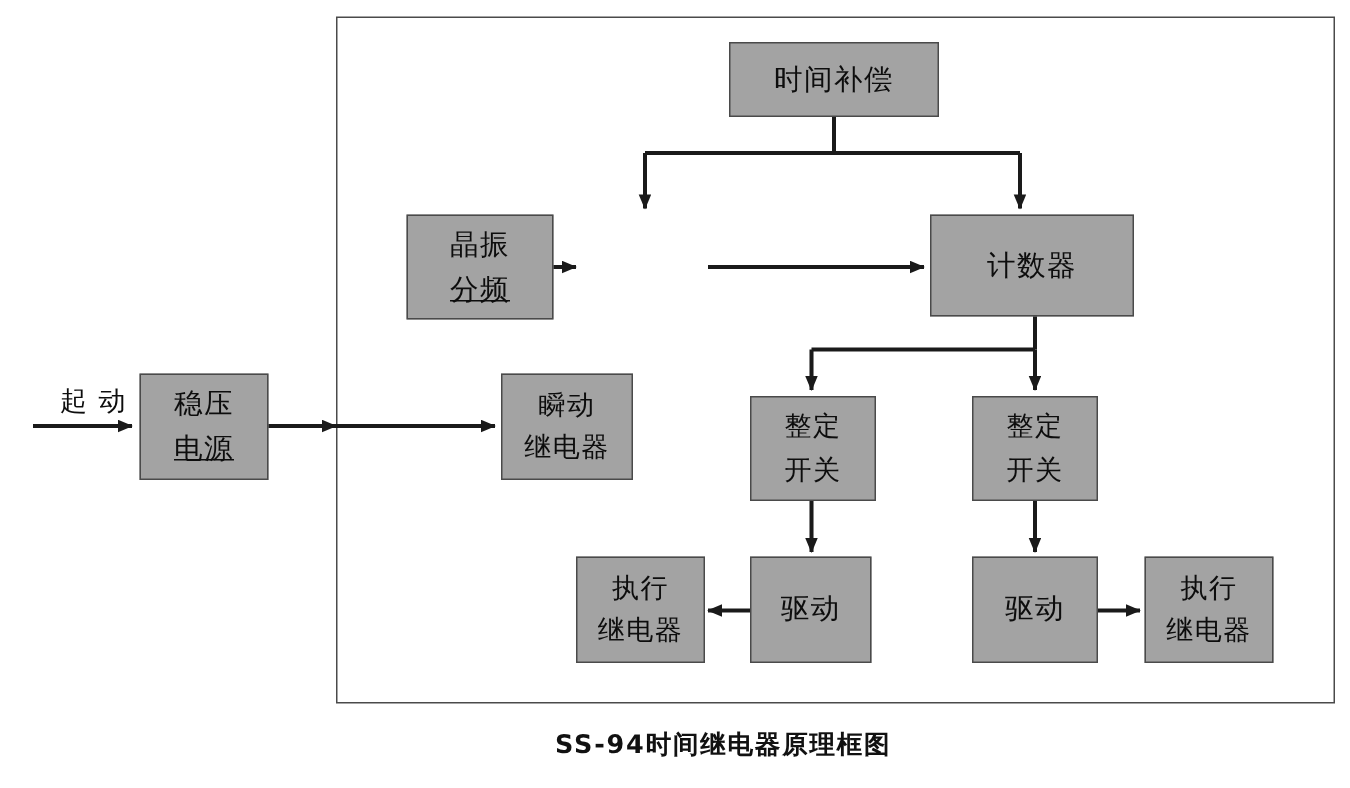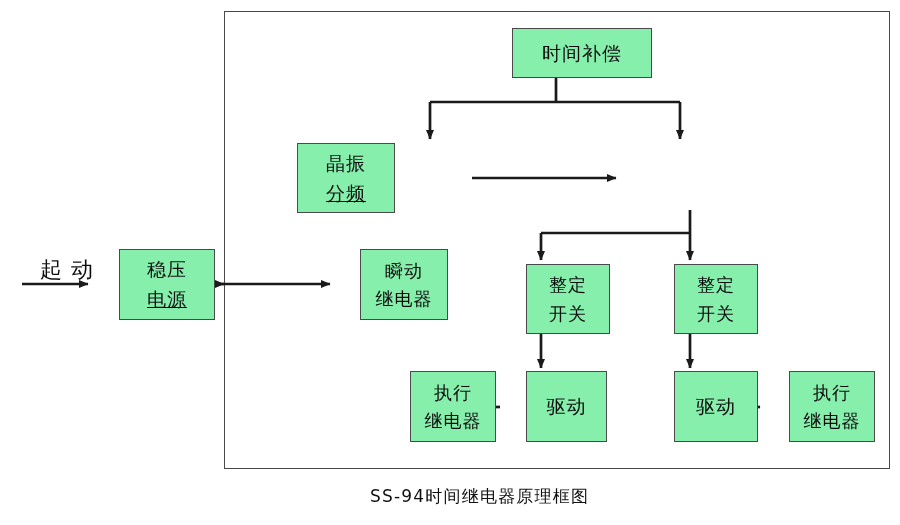--- a/index.html
+++ b/index.html
@@ -2,26 +2,26 @@
 <html><head>
 <meta charset="utf-8">
 <title>SS-94</title>
 <style>
   html,body{margin:0;padding:0;background:#ffffff;}
   body{width:900px;height:525px;overflow:hidden;
        font-family:"DejaVu Sans","Liberation Sans",sans-serif;}
   #stage{position:relative;width:900px;height:525px;background:#ffffff;}
   svg#wires{position:absolute;left:0;top:0;width:900px;height:525px;}
   .box{position:absolute;box-sizing:border-box;border:1.6px solid #4a4a4a;
-       background:#86efac;display:flex;flex-direction:column;align-items:center;
-       justify-content:center;color:#0d0d0d;line-height:1.08;text-align:center;margin-left:26px;}
+       background:#a3a3a3;display:flex;flex-direction:column;align-items:center;
+       justify-content:center;color:#0d0d0d;line-height:1.08;text-align:center;}
   .box .ln{display:block;white-space:nowrap;letter-spacing:1px;}
   .s18{font-size:19px;}
   .s17{font-size:18px;}
-  .freelbl{position:absolute;color:#0d0d0d;font-size:22px;line-height:1.12;
+  .freelbl{position:absolute;color:#0d0d0d;font-size:18px;line-height:1.12;
            text-align:center;white-space:nowrap;letter-spacing:1px;}
   .caption{position:absolute;color:#111;font-size:17px;letter-spacing:1.2px;
            white-space:nowrap;}
   .frame{position:absolute;box-sizing:border-box;border:1.7px solid #4a4a4a;
          background:transparent;}
 </style>
 </head>
 <body>
 
 <div id="stage">
@@ -71,22 +71,25 @@
   <div class="box s18" style="left:486px;top:28px;width:140px;height:50px;">
     <span class="ln">时间补偿</span>
   </div>
 
   <div class="box s18" style="left:271px;top:143px;width:98px;height:70px;">
     <span class="ln">晶振</span>
     <span class="ln" style="margin-top:9px;text-decoration:underline;">分频</span>
   </div>
 
 
+  <div class="box s18" style="left:620px;top:143px;width:136px;height:68px;">
+    <span class="ln">计数器</span>
+  </div>
 
-  <div class="box s18" style="left:93px;top:249px;width:96px;height:71px;">
+  <div class="box s18" style="left:93px;top:249px;width:86px;height:71px;">
     <span class="ln">稳压</span>
     <span class="ln" style="margin-top:9px;text-decoration:underline;">电源</span>
   </div>
 
   <div class="box s17" style="left:334px;top:249px;width:88px;height:71px;">
     <span class="ln">瞬动</span>
     <span class="ln" style="margin-top:9px;">继电器</span>
   </div>
 
   <div class="box s17" style="left:500px;top:264px;width:84px;height:70px;">
@@ -110,15 +113,15 @@
   <div class="box s17" style="left:384px;top:371px;width:86px;height:71px;">
     <span class="ln">执行</span>
     <span class="ln" style="margin-top:9px;">继电器</span>
   </div>
 
   <div class="box s17" style="left:763px;top:371px;width:86px;height:71px;">
     <span class="ln">执行</span>
     <span class="ln" style="margin-top:9px;">继电器</span>
   </div>
 
-  <div class="caption" style="left:370px;top:485px;">SS-94时间继电器原理框图</div>
+  <div class="caption" style="left:370px;top:485px;font-weight:bold;">SS-94时间继电器原理框图</div>
 
 </div>
 
 </body></html>

